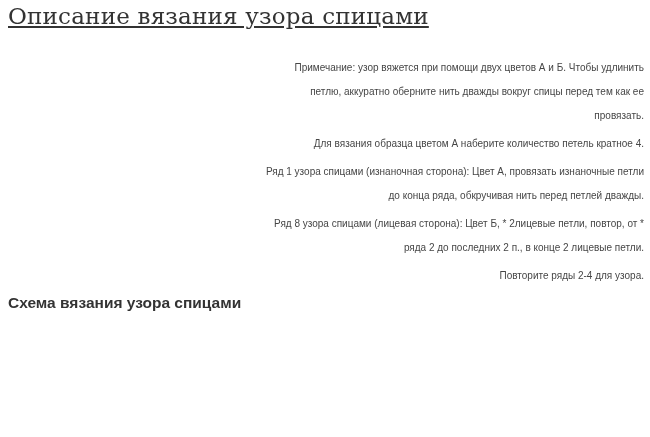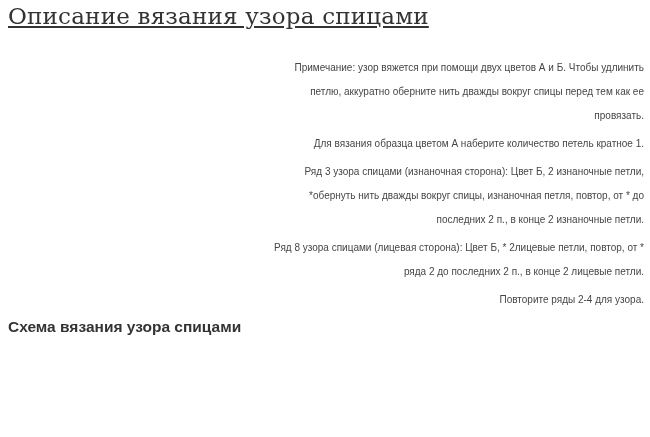--- a/index.html
+++ b/index.html
@@ -51,27 +51,26 @@
 </head>
 <body>
 
 <div class="article">
   <h1 class="page-title">Описание вязания узора спицами</h1>
 
   <p class="para">Примечание: узор вяжется при помощи двух цветов А и Б. Чтобы удлинить
 петлю, аккуратно оберните нить дважды вокруг спицы перед тем как ее
 провязать.</p>
 
-  <p class="para">Для вязания образца цветом А наберите количество петель кратное 1.</p>
+  <p class="para">Для вязания образца цветом А наберите количество петель кратное 4.</p>
+
+  <p class="para">Ряд 1 узора спицами (изнаночная сторона): Цвет А, провязать изнаночные петли
+до конца ряда, обкручивая нить перед петлей дважды.</p>
 
 
-
-  <p class="para">Ряд 3 узора спицами (изнаночная сторона): Цвет Б, 2 изнаночные петли,
-*обернуть нить дважды вокруг спицы, изнаночная петля, повтор, от * до
-последних 2 п., в конце 2 изнаночные петли.</p>
 
   <p class="para">Ряд 8 узора спицами (лицевая сторона): Цвет Б, * 2лицевые петли, повтор, от *
 ряда 2 до последних 2 п., в конце 2 лицевые петли.</p>
 
   <p class="para">Повторите ряды 2-4 для узора.</p>
 
   <h2 class="section-heading">Схема вязания узора спицами</h2>
 </div>
 
 </body></html>

